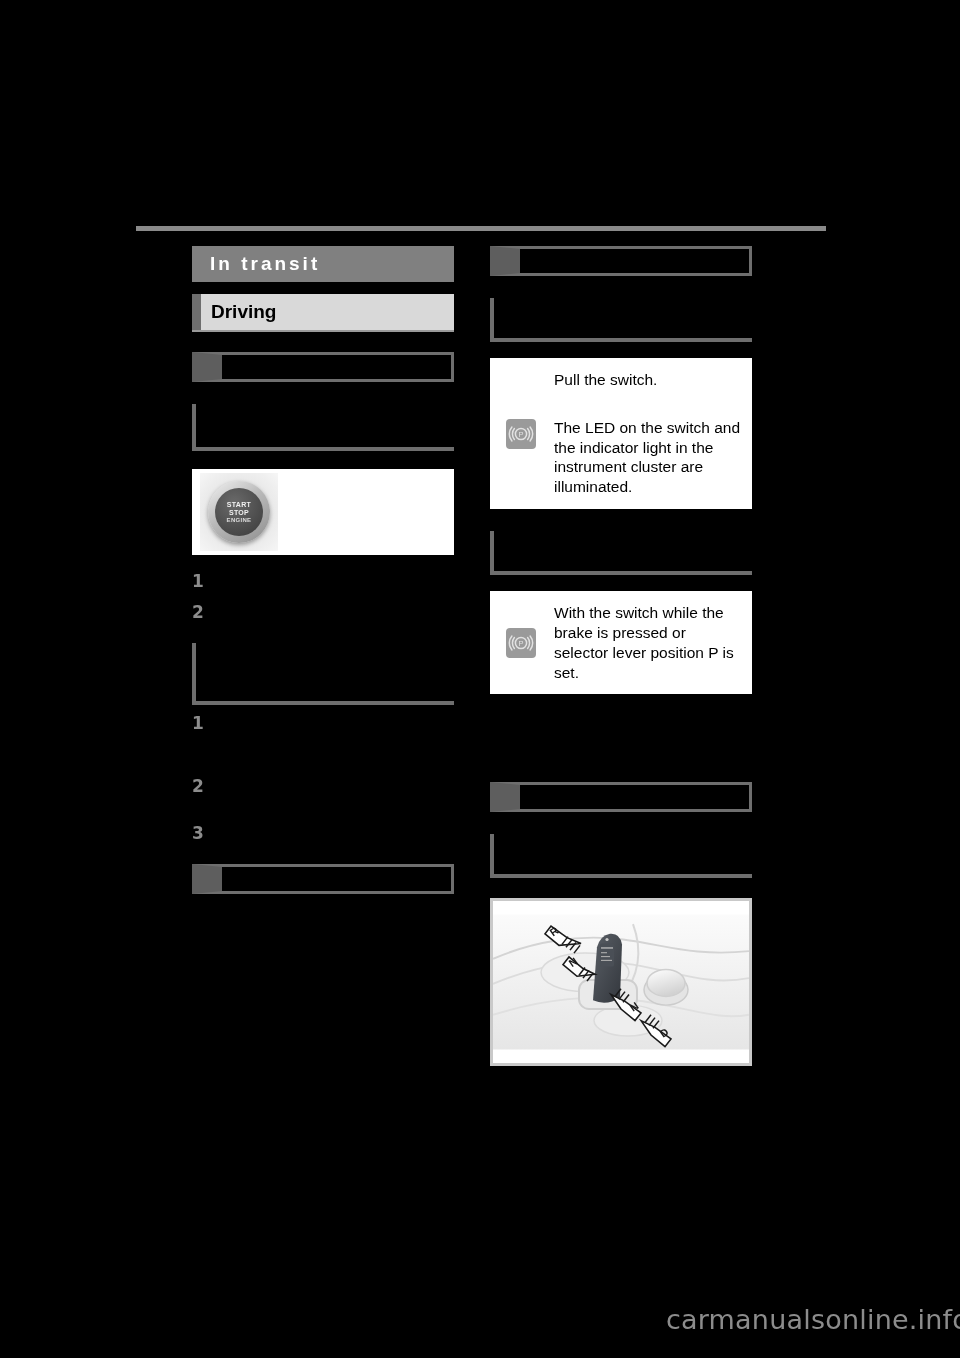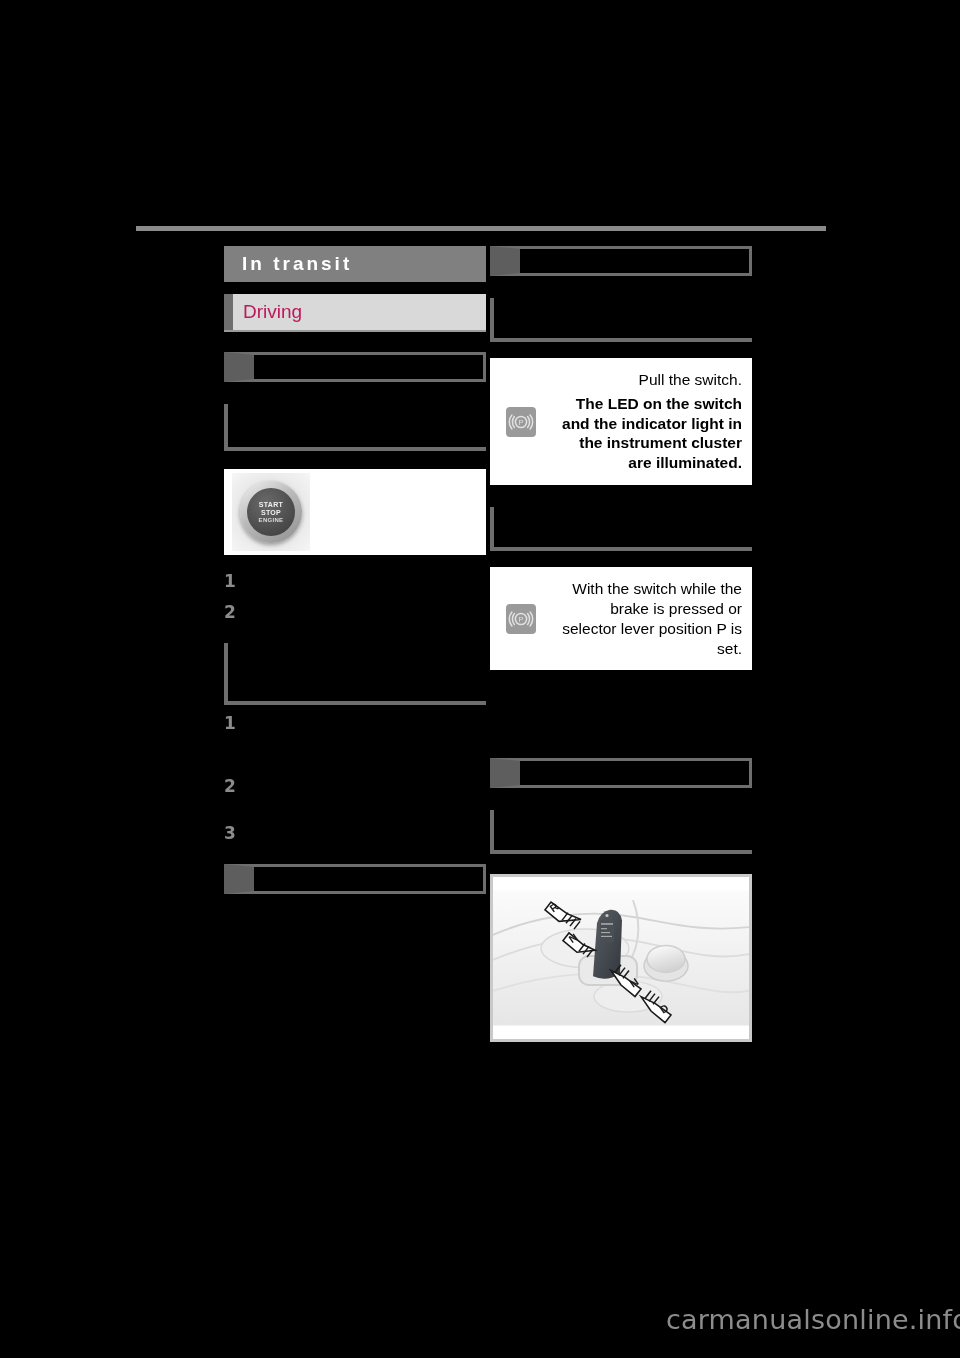--- a/index.html
+++ b/index.html
@@ -9,33 +9,33 @@
   }
   .page{position:absolute;inset:0;background:#000;}
 
   
   .top-rule{
     position:absolute;left:136px;top:226px;width:690px;height:5px;
     background:#8a8a8a;
   }
 
   
-  .col-left{position:absolute;left:224px;top:246px;width:262px;}
+  .col-left{position:absolute;left:192px;top:246px;width:262px;}
   .col-right{position:absolute;left:490px;top:246px;width:262px;}
 
   
   .bar-chapter{
     height:36px;background:#808080;display:flex;align-items:center;
     padding-left:18px;box-sizing:border-box;
     font-size:19px;font-weight:bold;letter-spacing:3px;color:#ffffff;
   }
   .bar-section{
     margin-top:12px;height:36px;background:#d9d9d9;display:flex;align-items:center;
     border-left:9px solid #6e6e6e;box-sizing:border-box;padding-left:10px;
-    font-size:19px;font-weight:normal;color:#be185d;
+    font-size:19px;font-weight:bold;color:#000000;
     box-shadow:0 2px 0 0 #9a9a9a;
   }
   
   .bar-subhead{
     margin-top:22px;height:30px;box-sizing:border-box;
     border:3px solid #6e6e6e;border-left:30px solid #5e5e5e;
     background:transparent;
   }
   
   .lbracket{
@@ -83,22 +83,22 @@
   .ssbtn-face .eng{font-size:6px;transform:rotate(-6px);opacity:.85;}
 
   
   .callout{
     margin-top:16px;background:#ffffff;color:#000;box-sizing:border-box;
     display:flex;align-items:center;padding:12px 10px 12px 14px;
     font-size:15.5px;line-height:1.28;
   }
   .callout .ico{flex:0 0 auto;width:34px;margin-right:16px;display:flex;justify-content:center;}
   .callout .body{flex:1 1 auto;}
-  .callout p{margin:0;text-align:right;}
-  .callout p + p{margin-top:4px;font-weight:bold;}
+  .callout p{margin:0;}
+  .callout p + p{margin-top:28px;}
 
   
   .pbrake{
     width:30px;height:30px;border-radius:4px;background:#9a9a9a;
     display:flex;align-items:center;justify-content:center;position:relative;
   }
   .pbrake svg{display:block;}
 
   
   .shift-img{position:absolute;left:0;top:0;right:0;bottom:0;background:#fff;}

